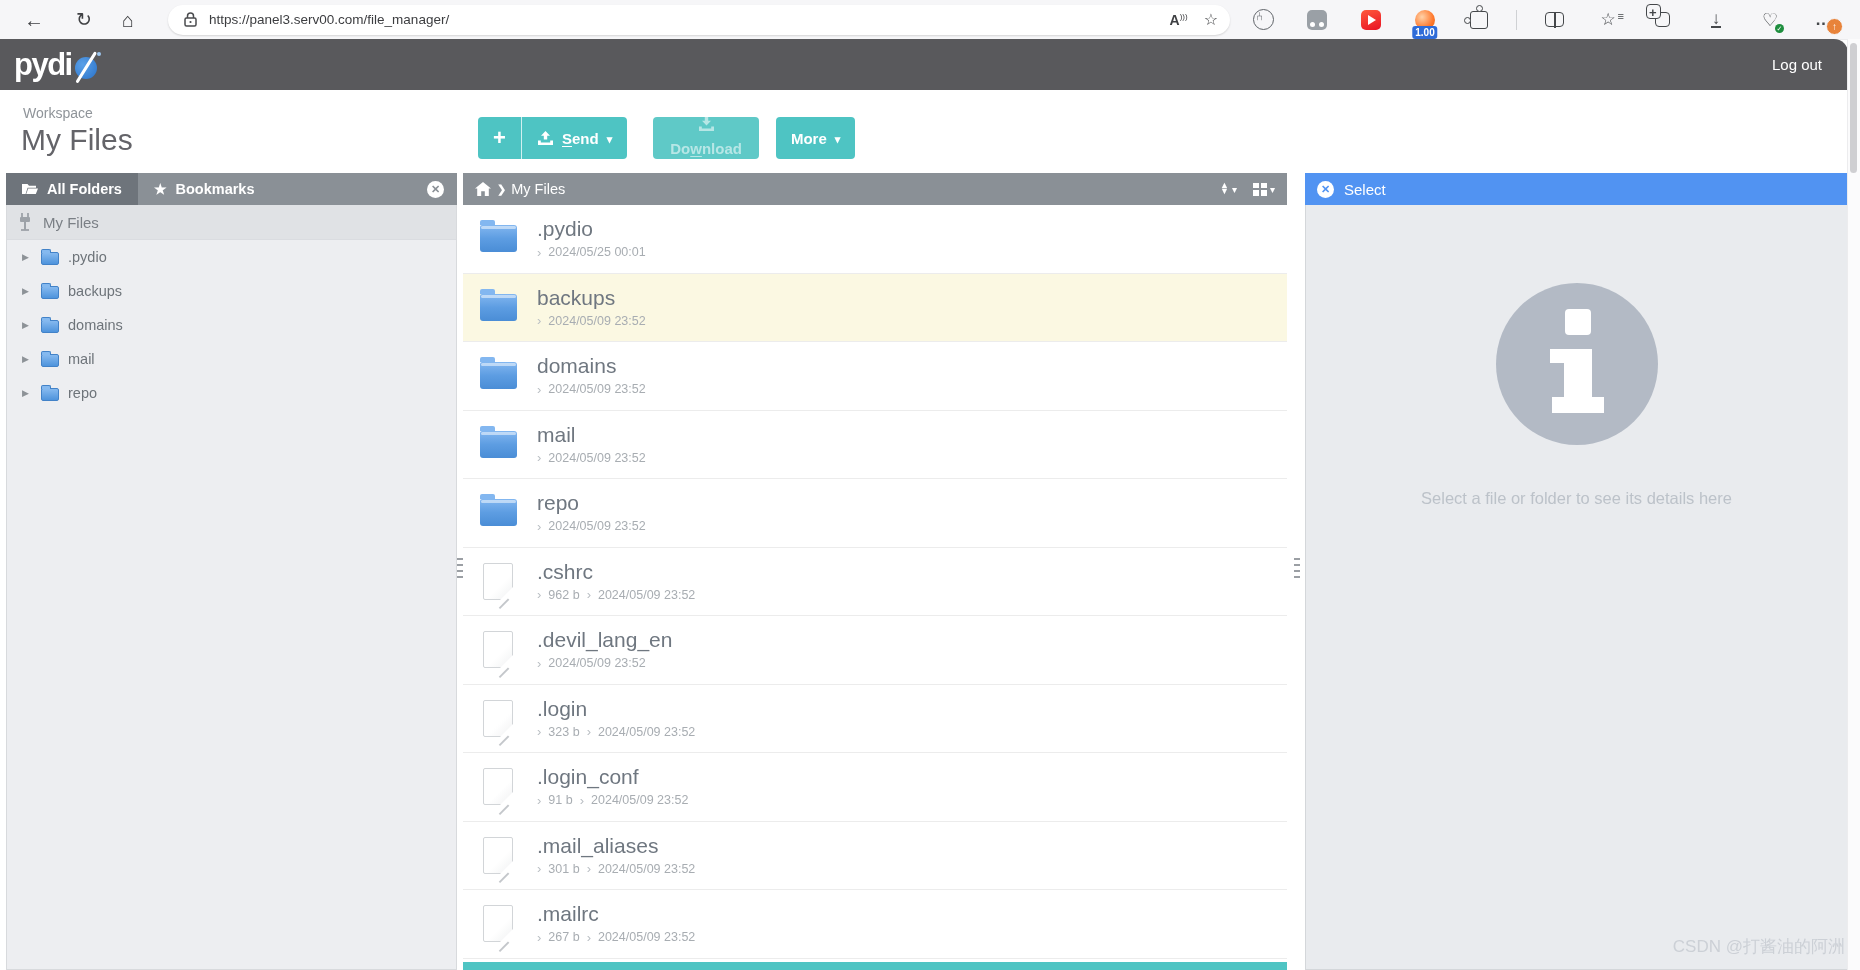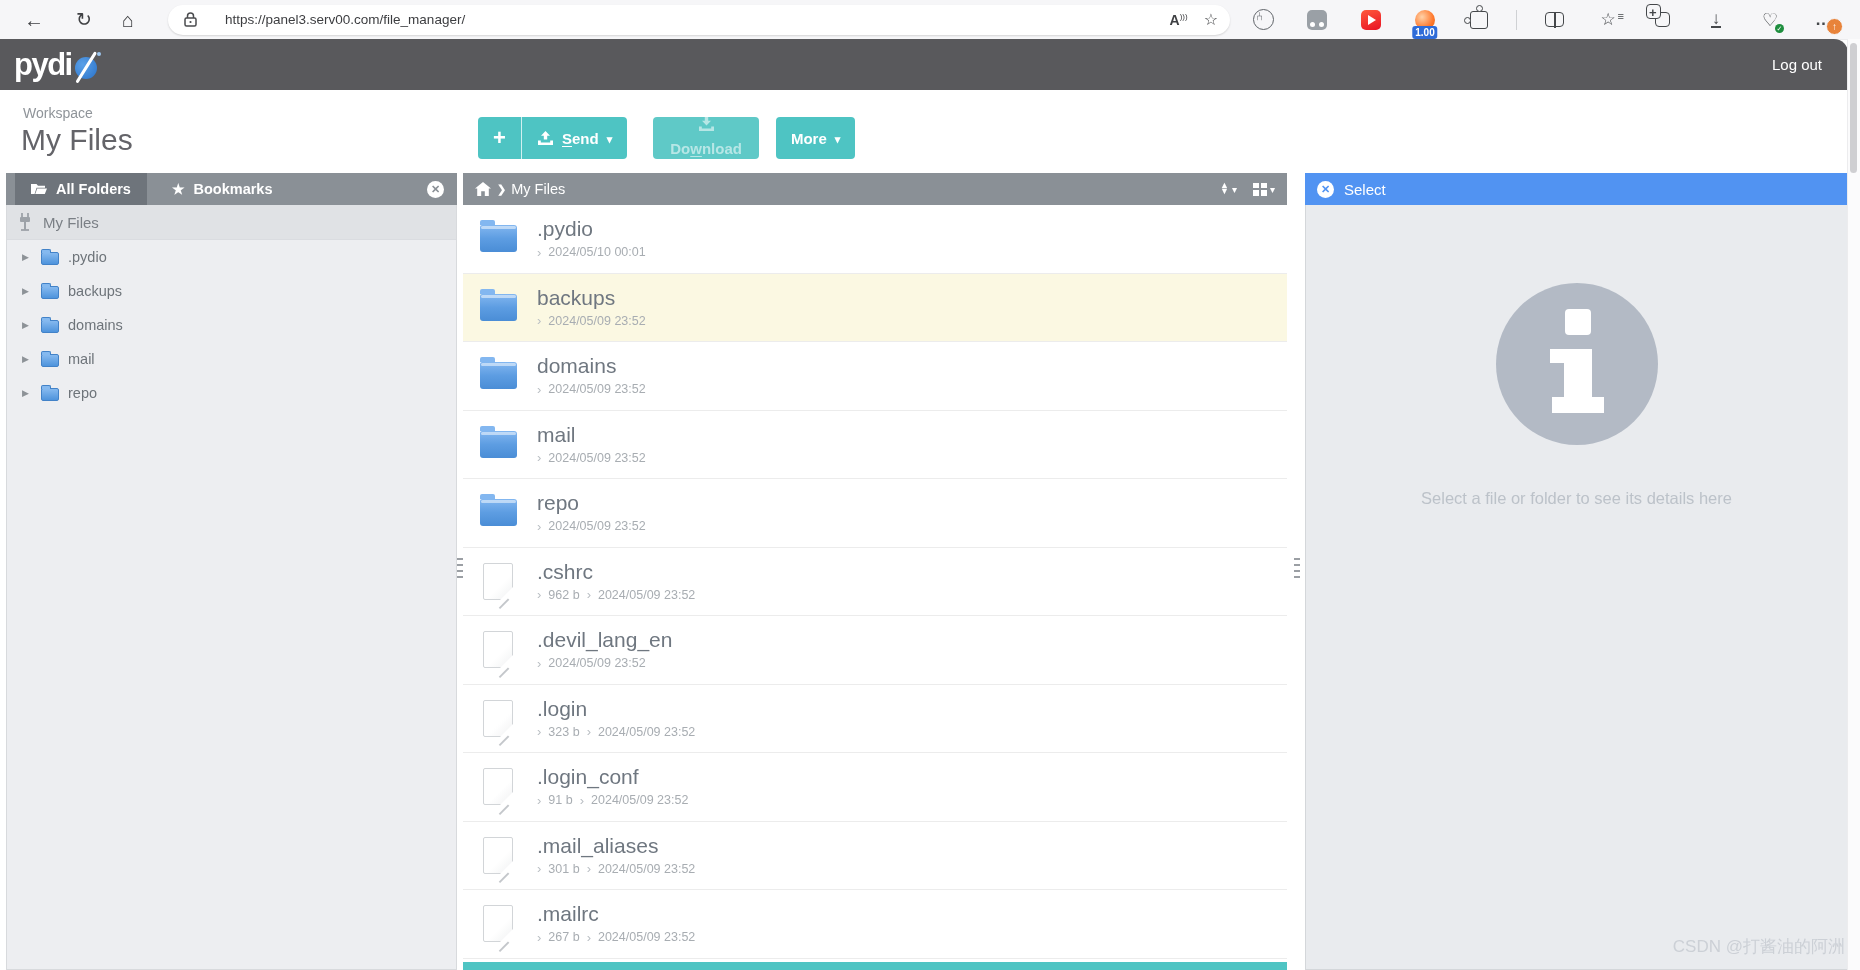--- a/index.html
+++ b/index.html
@@ -7,21 +7,21 @@
   .screen{position:relative;width:1860px;height:970px;background:#fff;overflow:hidden;}
 
   
   .browser-bar{position:absolute;top:0;left:0;right:0;height:39px;background:#f6f6f8;border-bottom:1px solid #ececee;display:flex;align-items:center;}
   .nav-glyph{color:#3f4043;font-size:20px;line-height:1;user-select:none;}
   .nav-back{margin-left:24px;}
   .nav-refresh{margin-left:32px;font-size:19px;}
   .nav-home{margin-left:30px;}
   .url-pill{margin-left:34px;width:1062px;height:30px;background:#fff;border-radius:16px;box-shadow:0 1px 2px rgba(0,0,0,.14);display:flex;align-items:center;padding:0 12px 0 16px;box-sizing:border-box;}
   .lock-icon{flex:none;}
-  .url-text{margin-left:28px;font-size:13.5px;color:#3c3d40;flex:1;white-space:nowrap;overflow:hidden;}
+  .url-text{margin-left:12px;font-size:13.5px;color:#3c3d40;flex:1;white-space:nowrap;overflow:hidden;}
   .pill-icon{color:#3f4043;font-size:16px;margin-left:16px;line-height:1;}
   .read-aloud{font-size:14px;font-weight:bold;}
   .read-aloud sup{font-size:8px;font-weight:normal;}
   .ext-icons{display:flex;align-items:center;gap:32px;margin-left:22px;}
   .ext{position:relative;width:22px;height:22px;display:flex;align-items:center;justify-content:center;}
   .ext-palm{width:21px;height:21px;border:1.6px solid #5f6368;border-radius:50%;box-sizing:border-box;}
   .ext-palm::before{content:"⑂";position:absolute;left:4px;top:0px;font-size:12px;color:#5f6368;transform:rotate(180deg);}
   .ext-grayapp{width:20px;height:20px;background:#9aa0a6;border-radius:5px;}
   .ext-grayapp::before,.ext-grayapp::after{content:"";position:absolute;width:5px;height:5px;border-radius:50%;background:#fff;bottom:4px;}
   .ext-grayapp::before{left:4px;} .ext-grayapp::after{right:4px;}
@@ -67,21 +67,21 @@
   .btn-more{margin-left:17px;border-radius:4px;padding:0 15px;gap:8px;}
   .accel{text-decoration:underline;text-underline-offset:2px;}
   .btn-caret{font-size:11px;margin-top:2px;}
 
   
   .panel-head{height:32px;background:#8a9096;display:flex;align-items:center;color:#fff;}
   .close-circle{width:17px;height:17px;background:#fff;border-radius:50%;font-size:11px;font-weight:bold;display:flex;align-items:center;justify-content:center;cursor:pointer;line-height:1;}
 
   
   .sidebar{position:absolute;left:6px;top:173px;width:451px;bottom:0;}
-  .sb-tab{height:32px;display:flex;align-items:center;gap:9px;padding:0 16px;font-size:14.5px;font-weight:bold;cursor:pointer;margin-left:9px;}
+  .sb-tab{height:32px;display:flex;align-items:center;gap:9px;padding:0 16px;font-size:14.5px;font-weight:bold;cursor:pointer;}
   .sb-tab.active{background:#6e747b;}
   .sb-close{margin-left:auto;margin-right:13px;color:#8a9096;}
   .tab-star{font-size:14px;}
   .sidebar-body{position:absolute;top:32px;left:0;right:0;bottom:0;background:#edeef1;border:1px solid #d8dadd;border-top:none;box-sizing:border-box;}
   .root-row{height:34px;background:#e0e2e5;display:flex;align-items:center;padding-left:11px;gap:11px;color:#7a7f85;font-size:15px;border-bottom:1px solid #dadce0;cursor:pointer;}
   .tree-item{height:34px;display:flex;align-items:center;padding-left:15px;gap:9px;font-size:14.5px;color:#6e747a;cursor:pointer;}
   .tree-caret{color:#8d9297;font-size:9px;width:10px;}
   .folder-sm{position:relative;width:18px;height:13px;border-radius:2px;background:linear-gradient(180deg,#85b9ef,#4e93dc);border:1px solid #4282c8;box-sizing:border-box;margin-top:2px;}
   .folder-sm::before{content:"";position:absolute;left:-1px;top:-4px;width:8px;height:3px;border-radius:2px 2px 0 0;background:#85b9ef;border:1px solid #4282c8;border-bottom:none;}
 
@@ -310,21 +310,21 @@
     </div>
     <div class="rows" id="file-rows">
         <div class="row">
     <div class="row-icon-wrap">
             <span class="folder-lg"></span>
           </div>
     <div class="row-text">
       <span class="row-title">.pydio</span>
       <span class="row-meta">
               <span class="meta-chevron">›</span>
-              <span>2024/05/10 00:01</span>
+              <span>2024/05/25 00:01</span>
             </span>
     </div>
   </div>
         <div class="row highlight">
     <div class="row-icon-wrap">
             <span class="folder-lg"></span>
           </div>
     <div class="row-text">
       <span class="row-title">backups</span>
       <span class="row-meta">

